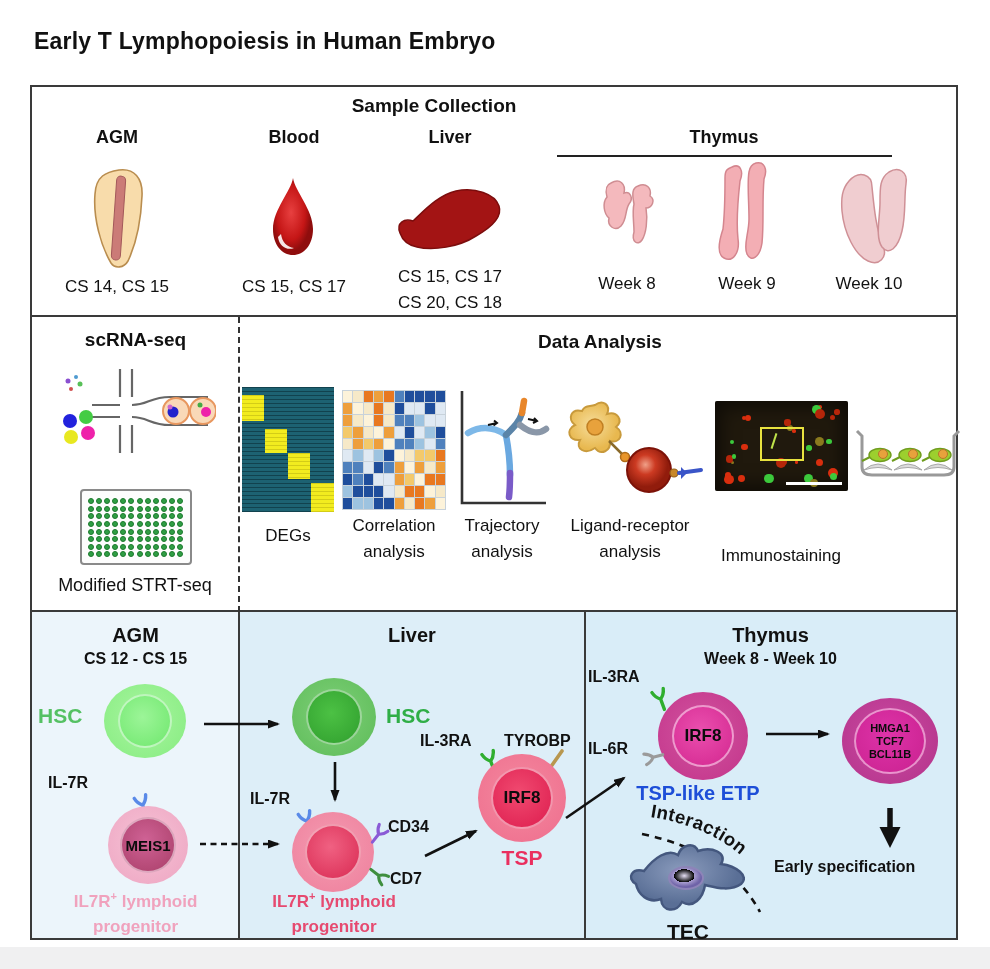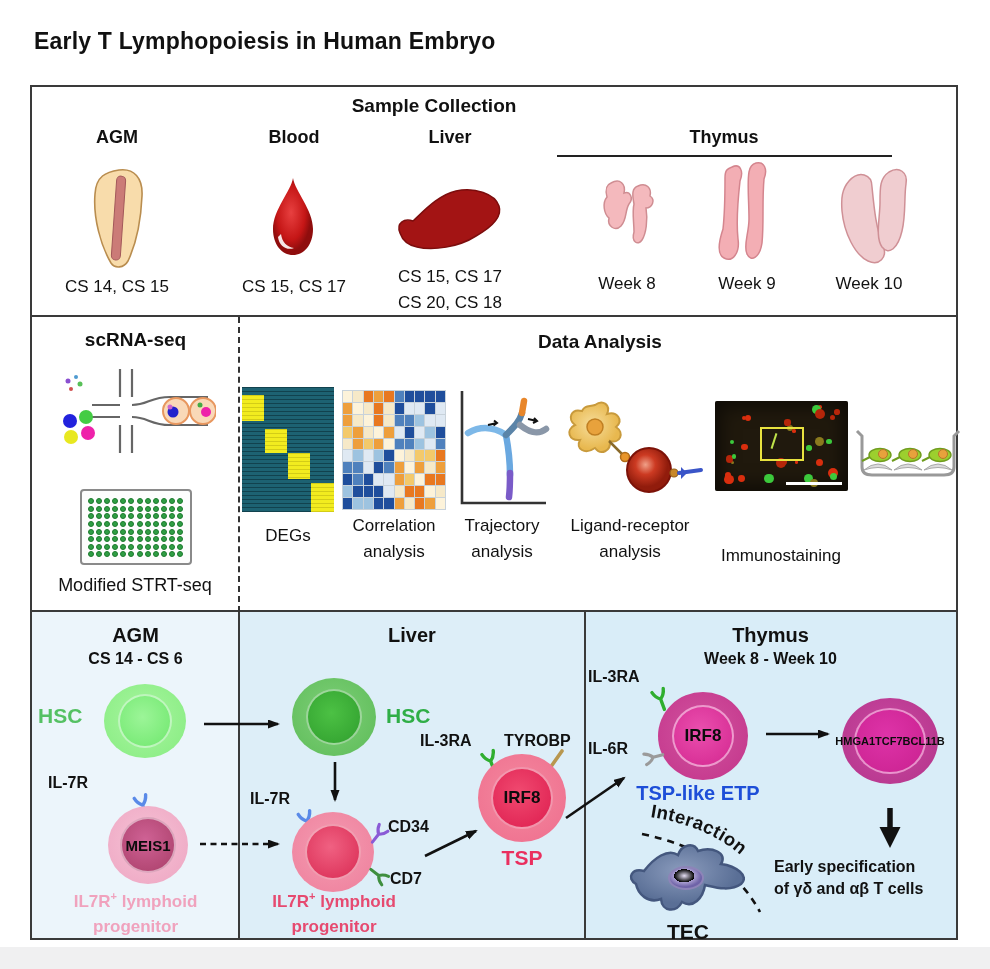--- a/index.html
+++ b/index.html
@@ -464,21 +464,21 @@
     </div>
 
     <div class="section sec-pathway" style="height:326px;">
       <div class="abs" style="left:0;top:0;width:207px;height:326px;background:#ecf5fb;"></div>
       <div class="abs" style="left:207px;top:0;width:346px;height:326px;background:#ddeef8;"></div>
       <div class="abs" style="left:553px;top:0;width:371px;height:326px;background:#d9edf8;"></div>
       <div class="divider-v" style="left:206px;height:326px;"></div>
       <div class="divider-v" style="left:552px;height:326px;"></div>
 
       <div class="abs ctr paneltitle" style="left:0;top:12px;width:207px;">AGM</div>
-      <div class="abs ctr panelstage" style="left:0;top:38px;width:207px;">CS 14 - CS 6</div>
+      <div class="abs ctr panelstage" style="left:0;top:38px;width:207px;">CS 12 - CS 15</div>
       <div class="abs ctr paneltitle" style="left:207px;top:12px;width:346px;">Liver</div>
       <div class="abs ctr paneltitle" style="left:553px;top:12px;width:371px;">Thymus</div>
       <div class="abs ctr panelstage" style="left:553px;top:38px;width:371px;">Week 8 - Week 10</div>
 
       <svg class="abs" style="left:0;top:0;" width="924" height="326" viewBox="0 0 924 326">
         <defs>
           <marker id="ah" markerUnits="userSpaceOnUse" markerWidth="14" markerHeight="11" refX="10" refY="4.5" orient="auto">
             <path d="M0,0 L12,4.5 L0,9 Z" fill="#111"></path>
           </marker>
         </defs>
@@ -565,30 +565,29 @@
           <span class="genelbl" style="font-size:17px;">IRF8</span>
         </div>
       </div>
       <div class="abs rcplbl" style="left:556px;top:128px;">IL-6R</div>
       <svg class="receptor" style="left:612px;top:134px;width:20px;height:22px;color:#9a9a9a;transform:rotate(-105deg);">
           <use href="#ry"></use>
         </svg>
       <div class="abs ctr" style="left:566px;top:170px;width:200px;font-size:20px;font-weight:700;color:#1d4ed8;">TSP-like ETP</div>
 
       <div class="cell-outer" style="left:810px;top:86px;width:96px;height:86px;background:radial-gradient(circle at 48% 45%,#cc4ba3,#b23289);">
-        <div class="cell-inner" style="left:12px;top:10px;width:72px;height:66px;background:radial-gradient(circle at 45% 40%,#de33a8,#c9218f);flex-direction:row;">
+        <div class="cell-inner" style="left:12px;top:10px;width:72px;height:66px;background:radial-gradient(circle at 45% 40%,#de33a8,#c9218f);flex-direction:column;">
           <span class="genelbl" style="font-size:11px;line-height:13px;">HMGA1</span>
           <span class="genelbl" style="font-size:11px;line-height:13px;">TCF7</span>
           <span class="genelbl" style="font-size:11px;line-height:13px;">BCL11B</span>
         </div>
       </div>
 
       <div class="abs" style="left:742px;top:244px;width:196px;font-size:16px;font-weight:700;line-height:22px;">
         <div>Early specification</div>
-        <div>of γδ and αβ T cells</div>
       </div>
 
       <svg class="abs" style="left:592px;top:226px;" width="130" height="86" viewBox="0 0 130 86">
         <defs>
           <radialGradient id="tecG" cx="45%" cy="40%">
               <stop offset="0%" stop-color="#8b9cbd"></stop>
               <stop offset="100%" stop-color="#5a6f96"></stop>
             </radialGradient>
           <radialGradient id="tecN" cx="45%" cy="40%">
               <stop offset="0%" stop-color="#e6e0f5"></stop>

